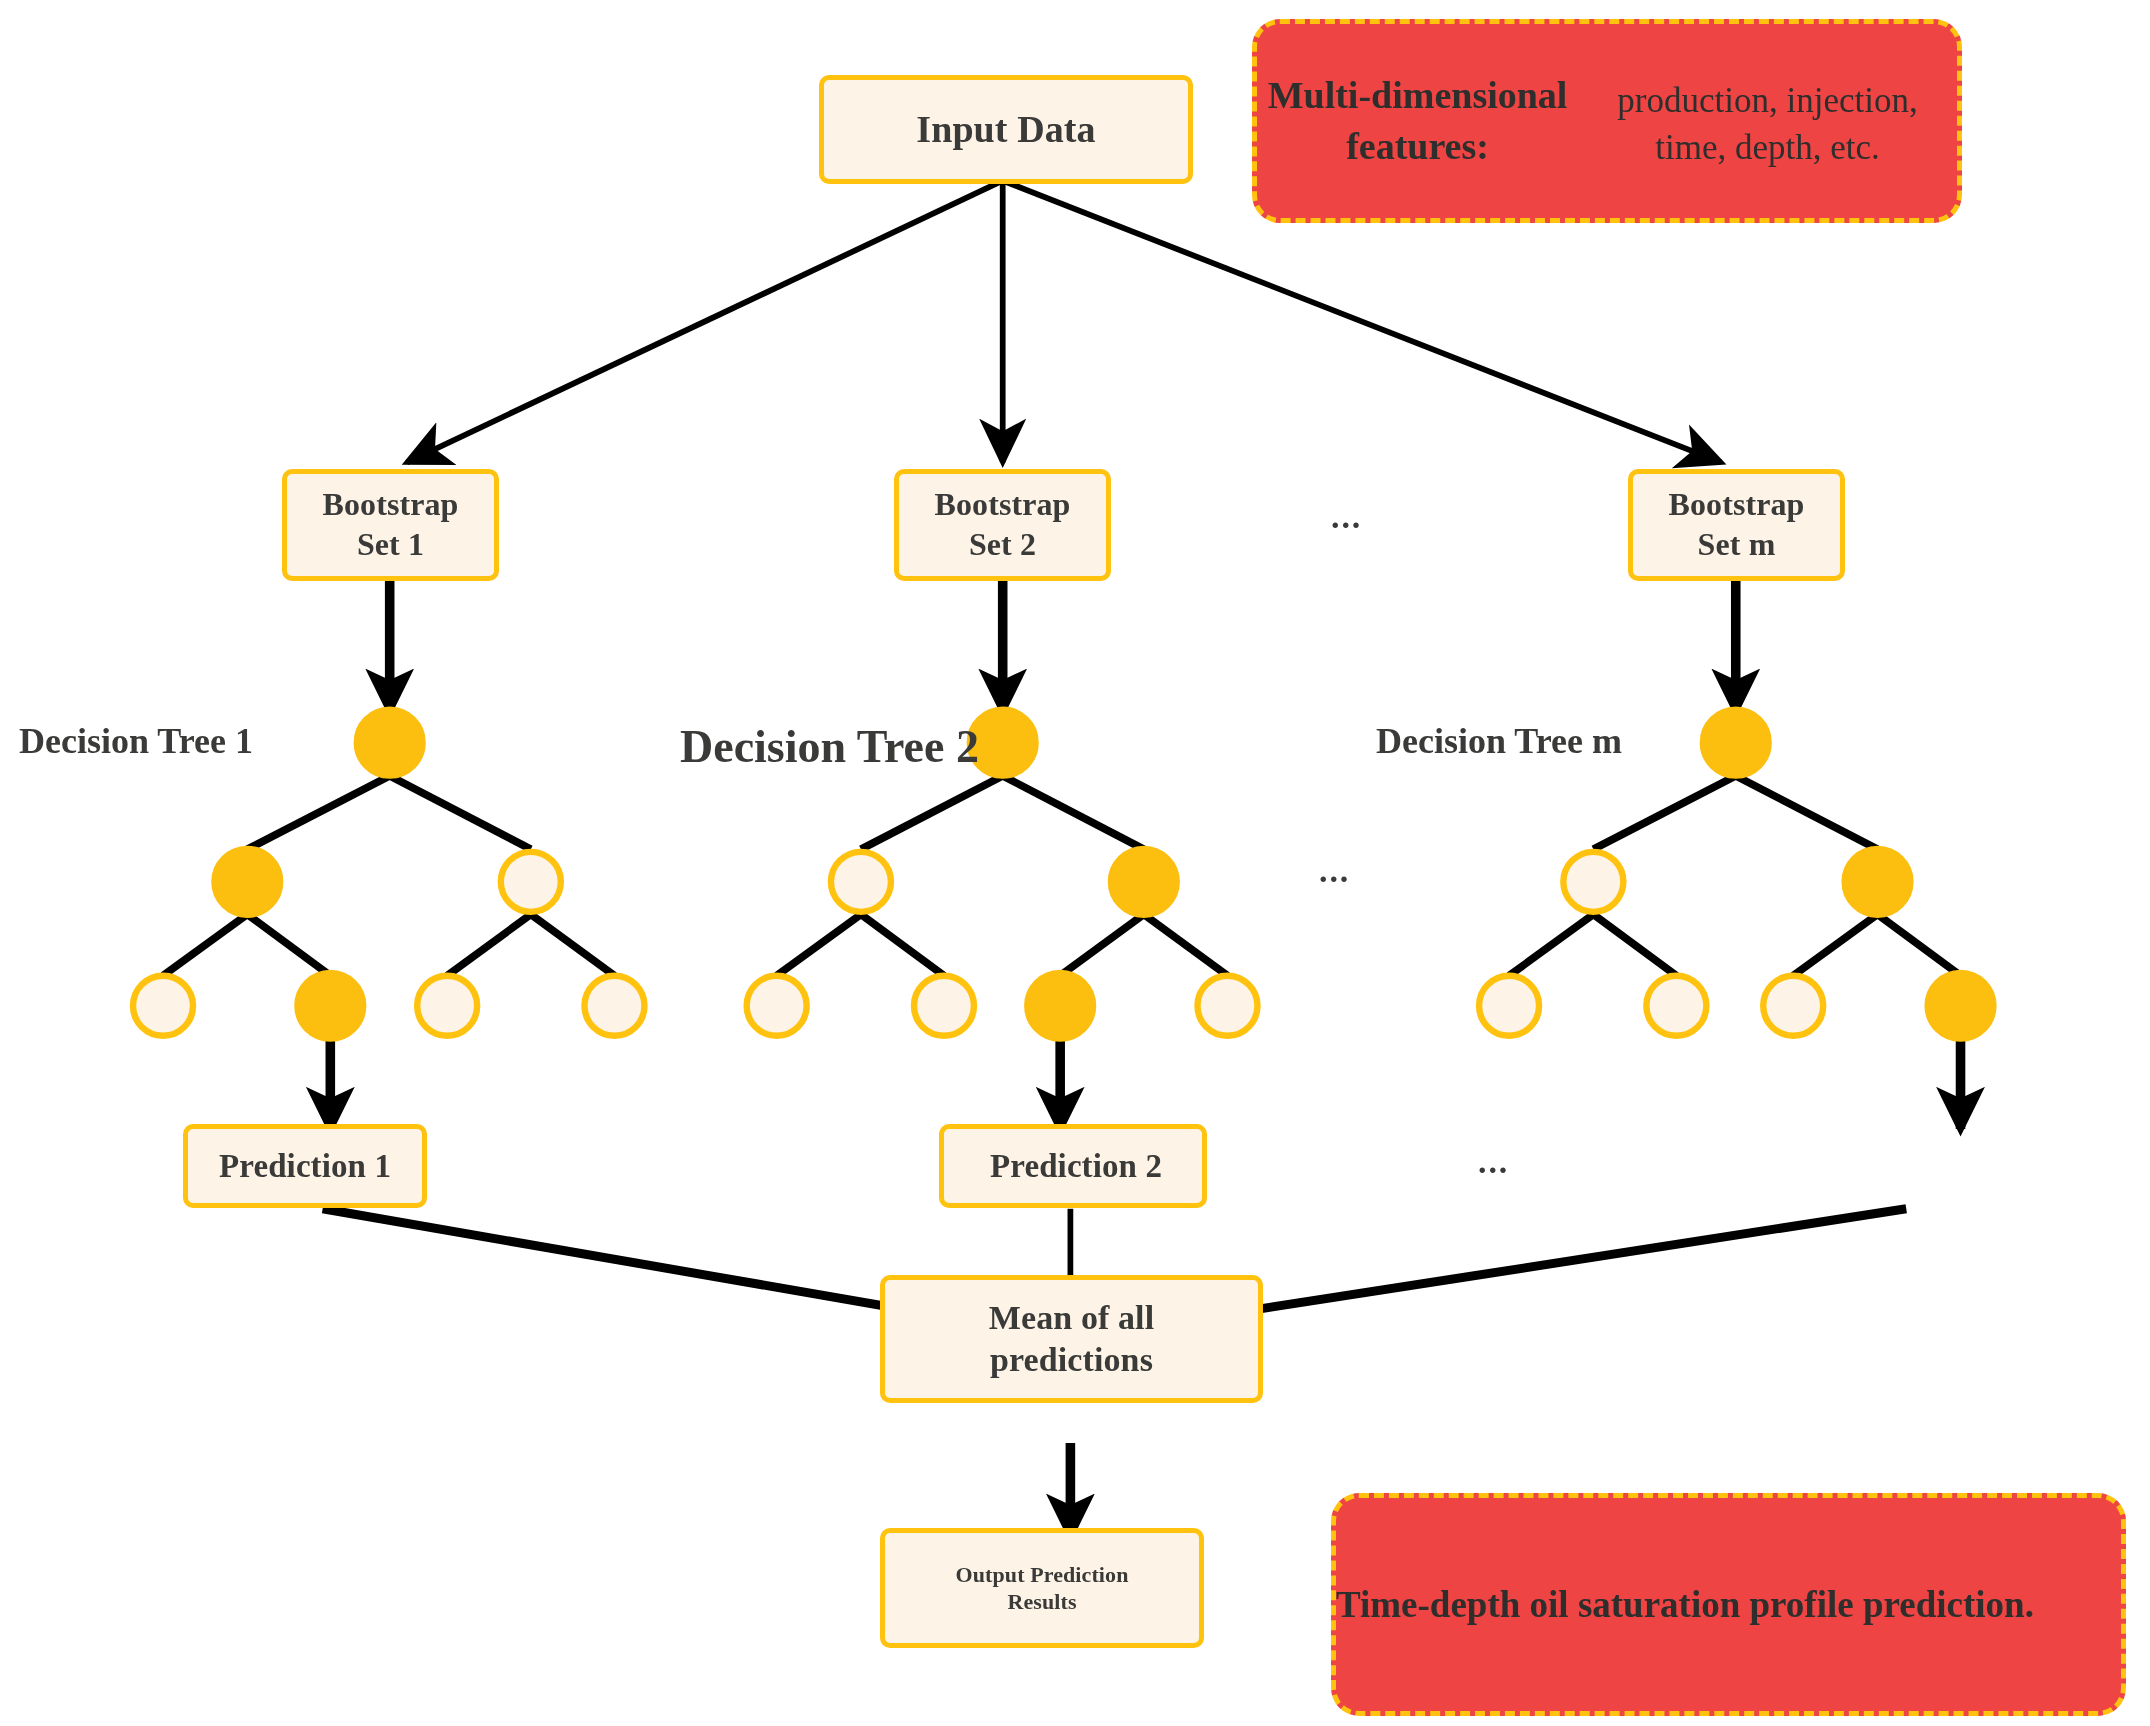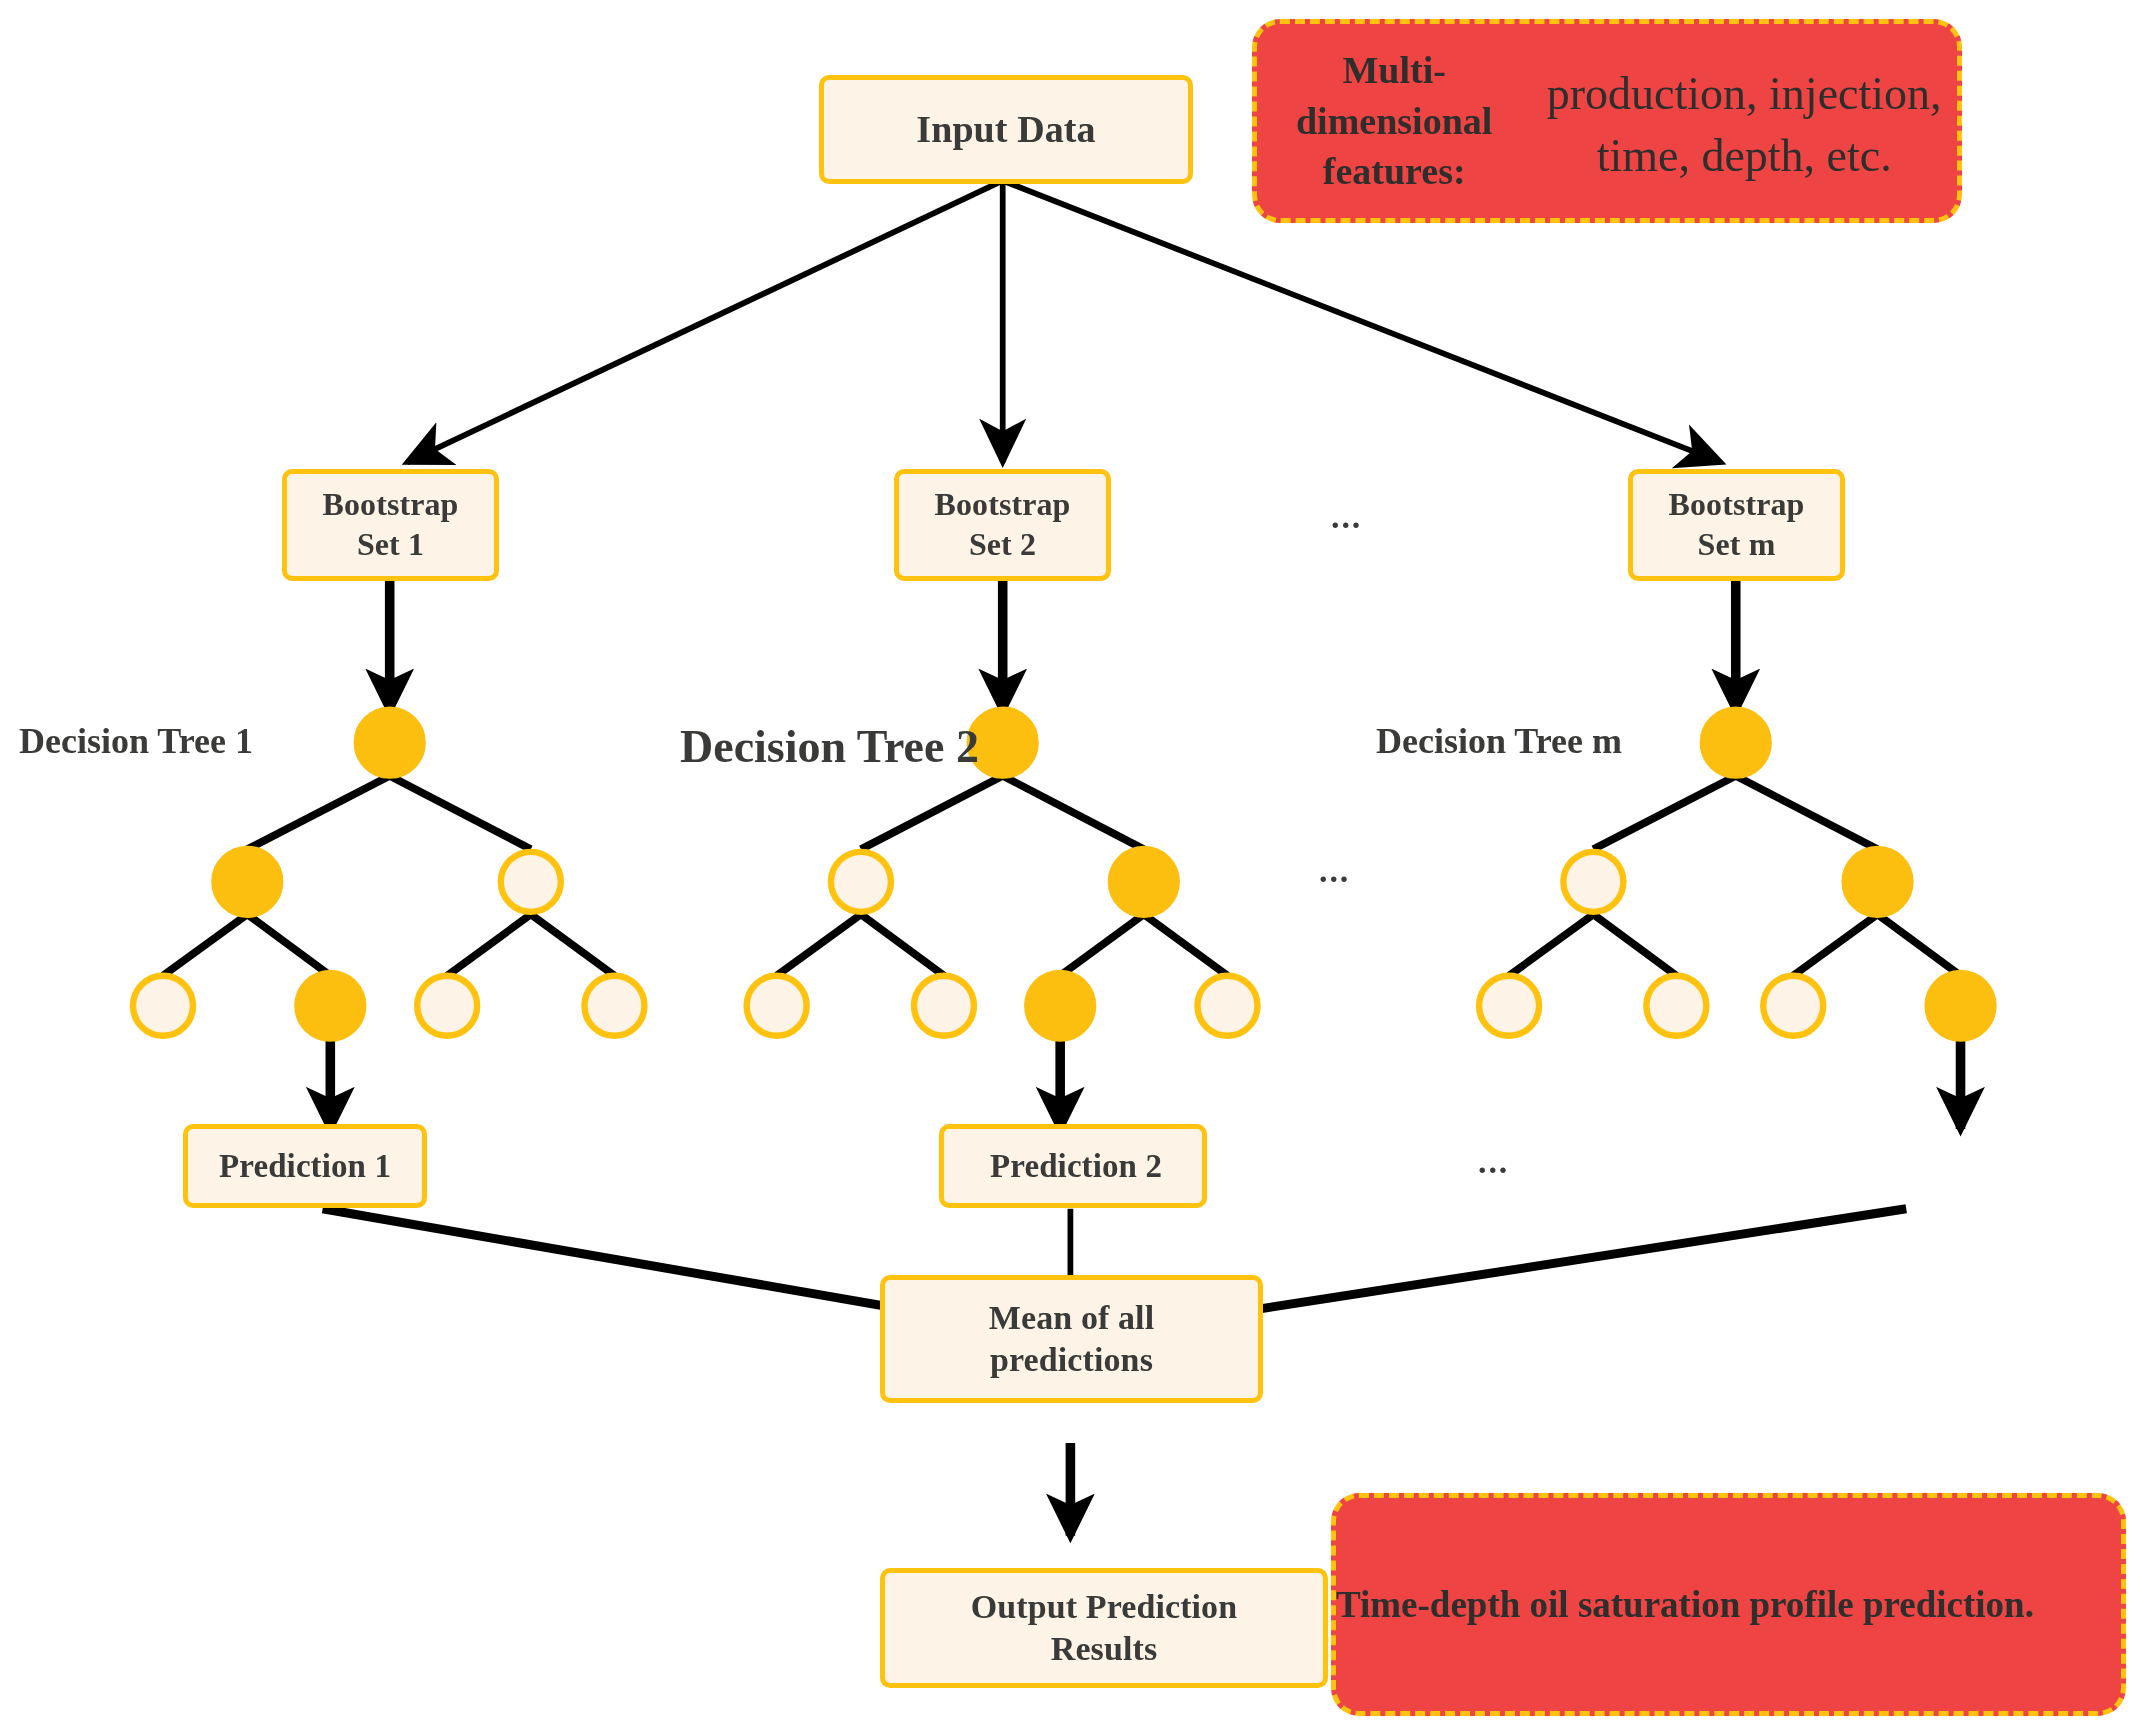--- a/index.html
+++ b/index.html
@@ -165,21 +165,21 @@
       <ellipse cx="3070" cy="1575" rx="52" ry="52" fill="#FCBF10" stroke="#FCBF10" stroke-width="9"></ellipse>
     </g>
   </svg>
 
   <div class="node-box" style="left:819px; top:75px; width:374px; height:109px; font-size:38px;">
     <span>Input Data</span>
   </div>
 
   <div class="callout" style="left:1252px; top:19px; width:710px; height:204px;">
     <div class="cl-strong" style="font-size:38px;">Multi-dimensional features:</div>
-    <div style="font-size:46px; margin-top:7.7px;">production, injection, time, depth, etc.</div>
+    <div style="font-size:35px; margin-top:7.7px;">production, injection, time, depth, etc.</div>
   </div>
 
   <div class="node-box" style="left:282px; top:469px; width:217px; height:112px; font-size:32px;">
     <span>
       <span>Bootstrap</span><br>
       <span>Set 1</span>
     </span>
   </div>
 
   <div class="node-box" style="left:894px; top:469px; width:217px; height:112px; font-size:32px;">
@@ -215,21 +215,21 @@
 
   <div class="ellipsis" style="left:1478px; top:1143px; font-size:34px;">...</div>
 
   <div class="node-box" style="left:880px; top:1275px; width:383px; height:128px; font-size:34px;">
     <span>
       <span>Mean of all</span><br>
       <span>predictions</span>
     </span>
   </div>
 
-  <div class="node-box" style="left:880px; top:1568px; width:448px; height:120px; font-size:34px;">
+  <div class="node-box" style="left:880px; top:1528px; width:324px; height:120px; font-size:22px;">
     <span>
       <span>Output Prediction</span><br>
       <span>Results</span>
     </span>
   </div>
 
   <div class="callout" style="left:1331px; top:1493px; width:795px; height:223px;">
     <div style="font-size:37px; font-weight:bold;">Time-depth oil saturation profile prediction.</div>
   </div>
 

